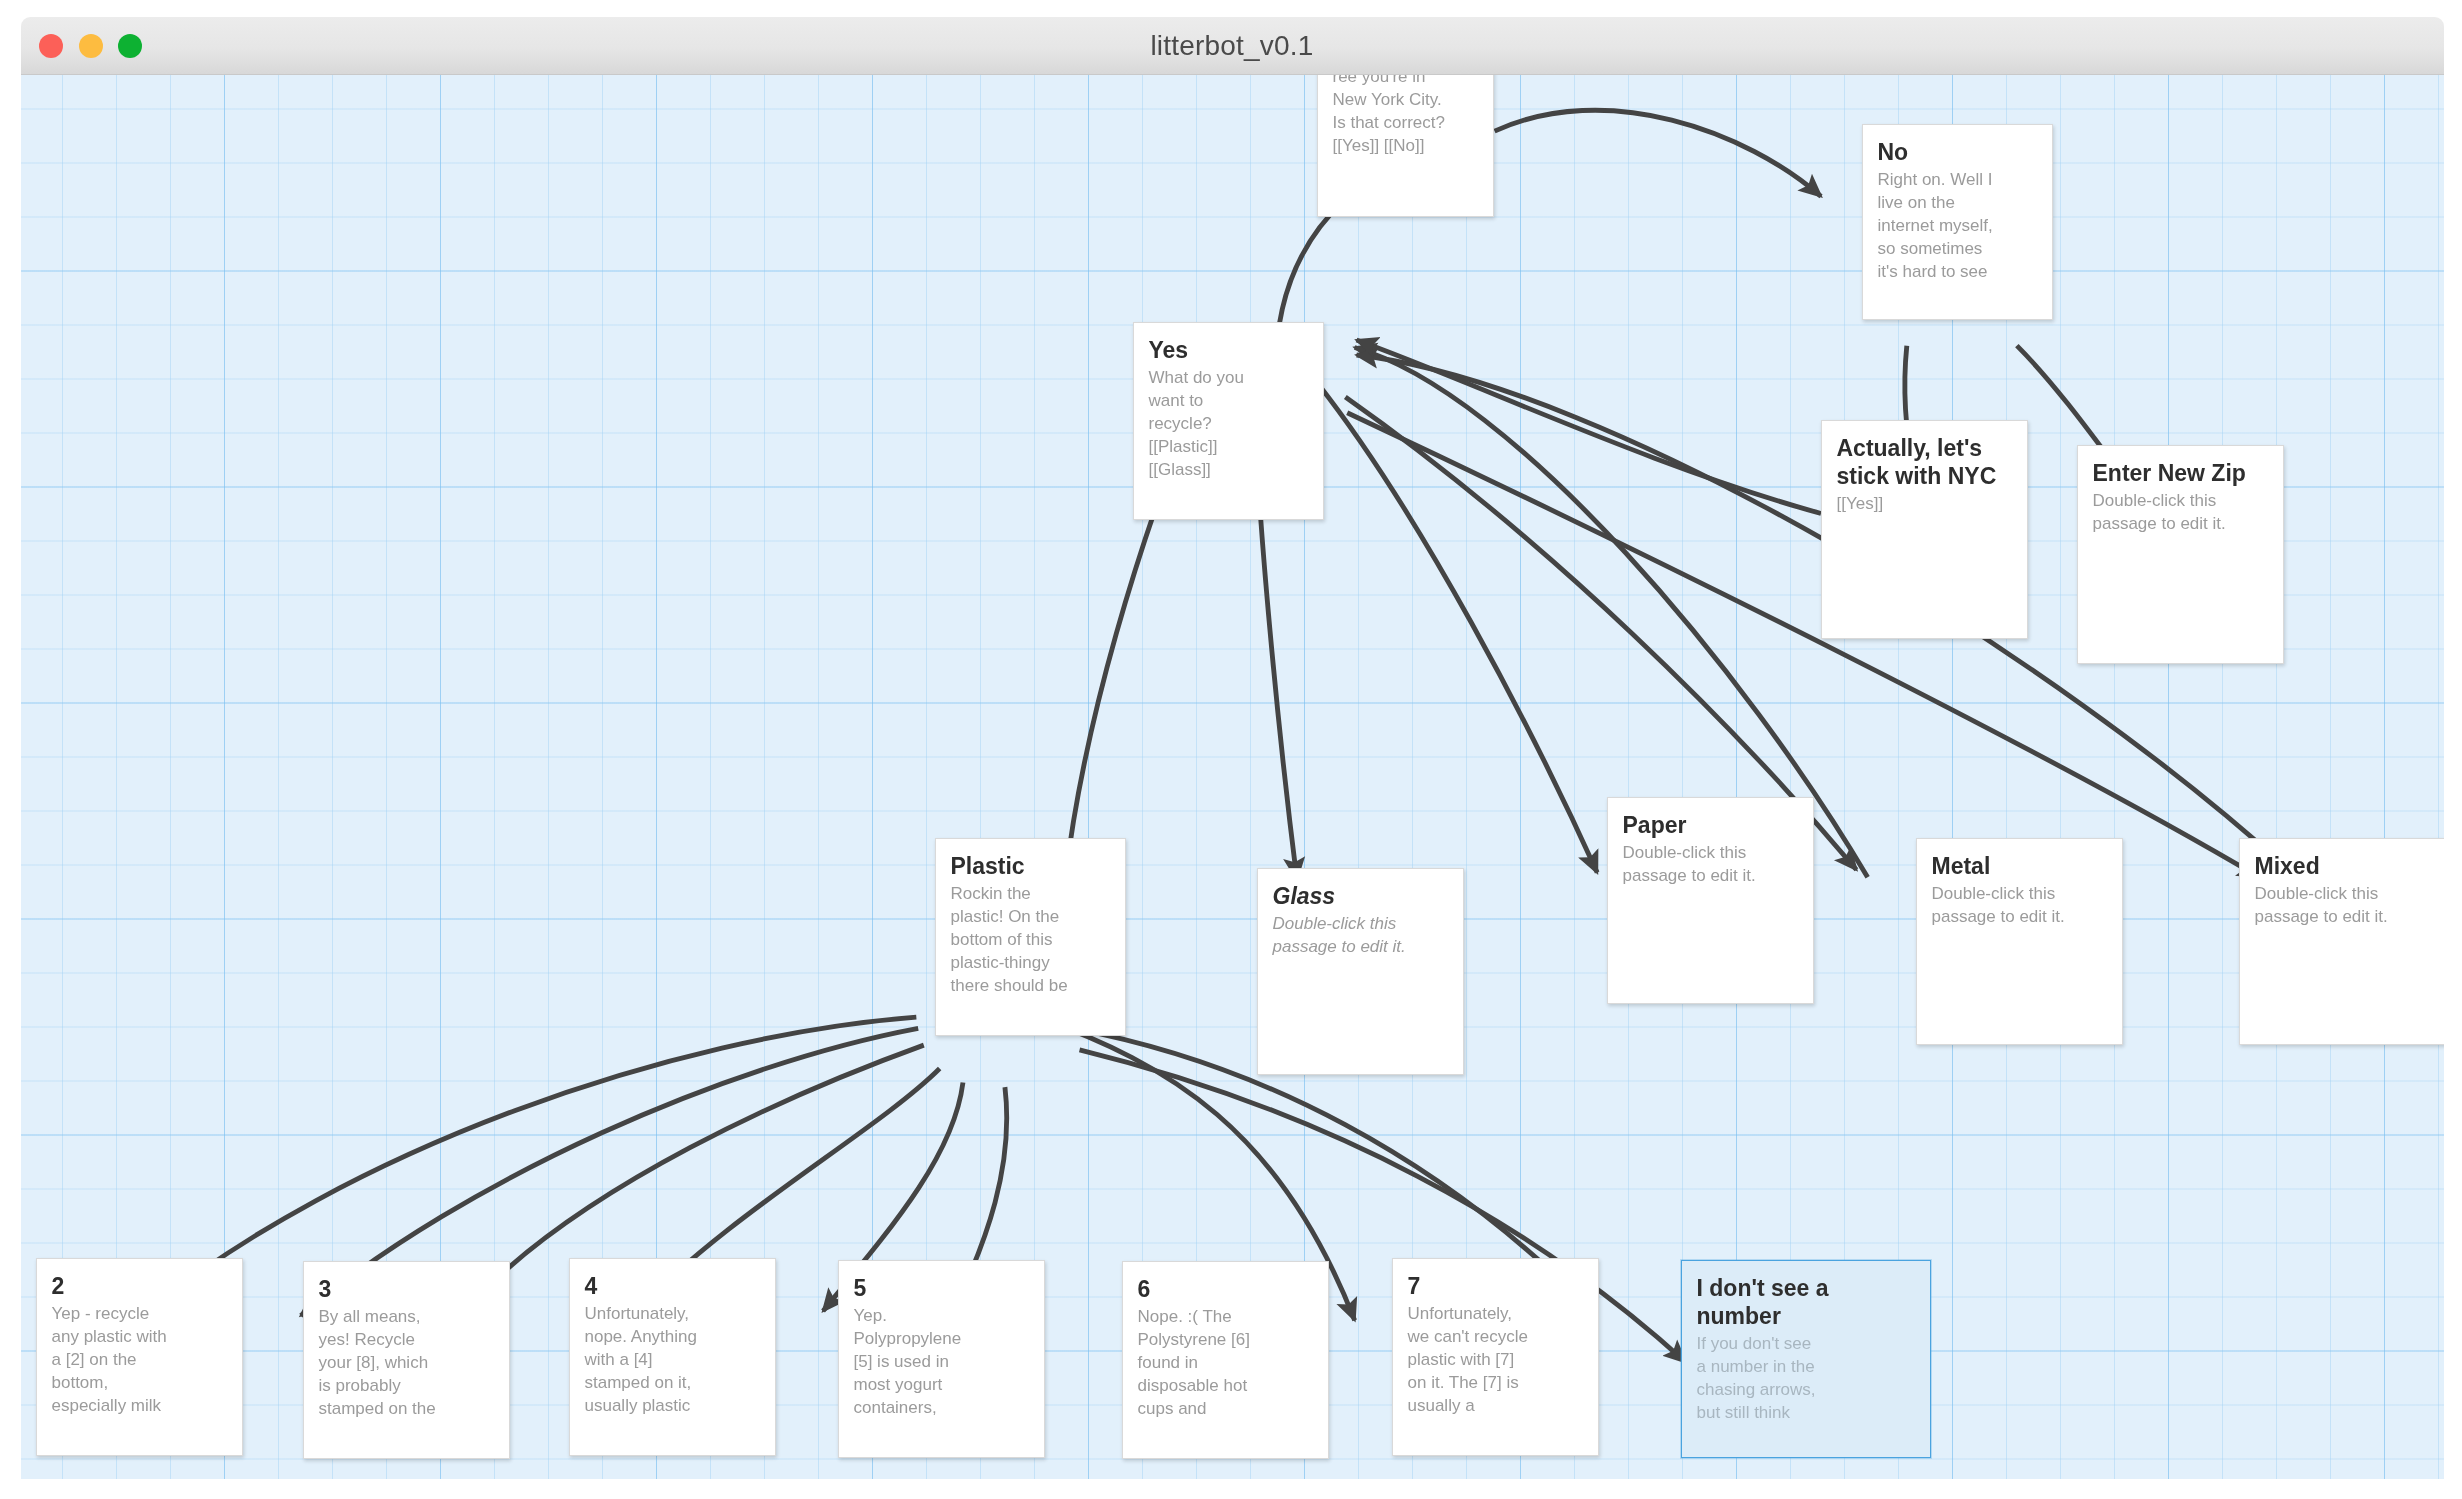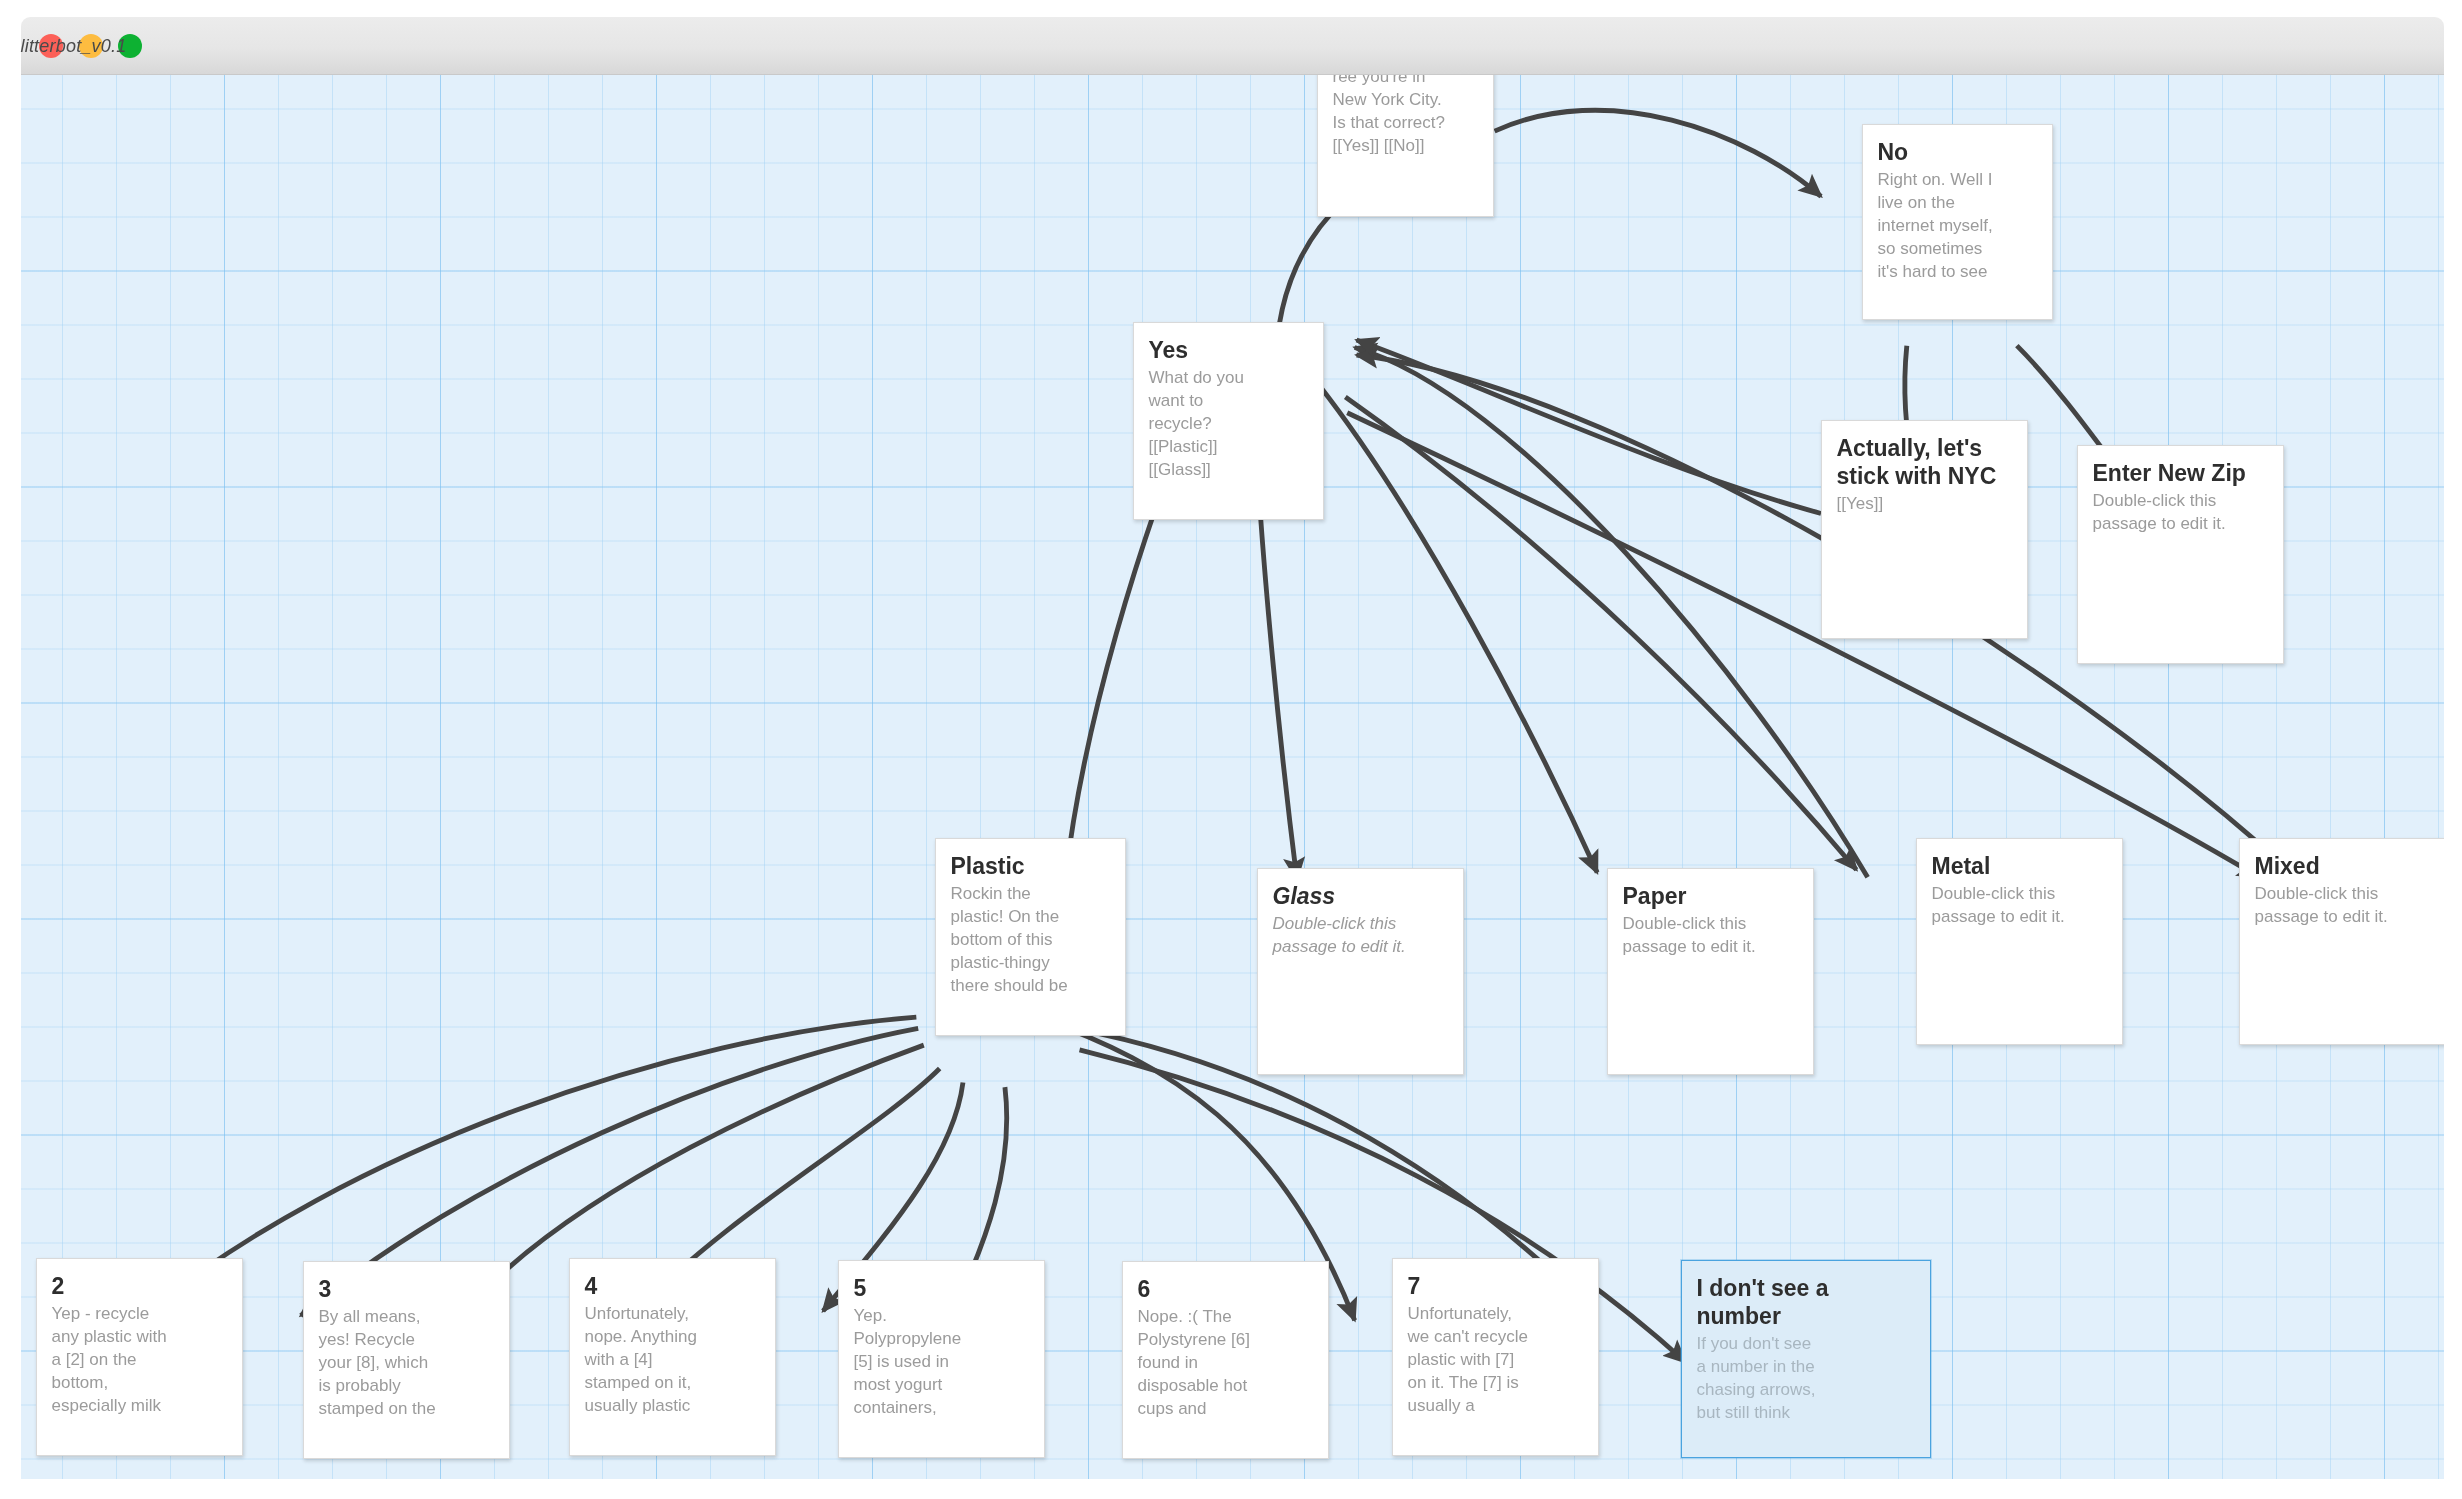--- a/index.html
+++ b/index.html
@@ -39,25 +39,25 @@
     border-radius: 50%;
   }
   .tl-red    { left: 18.7px;  background: #fc6058; }
   .tl-yellow { left: 58px;  background: #fdbc40; }
   .tl-green  { left: 97px; background: #0db132; }
 
   .win-title {
     position: absolute;
     left: 0; right: 0; top: 50%;
     transform: translateY(-50%);
-    font-size: 18px;
+    text-align: center;
+    font-size: 28px;
     color: #4a4a4a;
     letter-spacing: 0.2px;
     white-space: nowrap;
-    font-style: italic;
   }
 
   
   .canvas {
     position: absolute;
     left: 20.5px;
     top: 75px;
     width: 2423px;
     height: 1404px;
     background-color: #e2f0fb;
@@ -220,21 +220,21 @@
 bottom of this
 plastic-thingy
 there should be</div>
     </div>
 
     <div class="passage" style="left:1236px; top:793px; width:207px; height:207px;font-style:italic;">
       <div class="ptitle">Glass</div>
       <div class="pbody">Double-click this passage to edit it.</div>
     </div>
 
-    <div class="passage" style="left:1586px; top:793px; width:207px; height:207px;">
+    <div class="passage" style="left:1586px; top:722px; width:207px; height:207px;">
       <div class="ptitle">Paper</div>
       <div class="pbody">Double-click this passage to edit it.</div>
     </div>
 
     <div class="passage" style="left:1895px; top:763px; width:207px; height:207px;">
       <div class="ptitle">Metal</div>
       <div class="pbody">Double-click this passage to edit it.</div>
     </div>
 
     <div class="passage" style="left:2218px; top:763px; width:207px; height:207px;">

